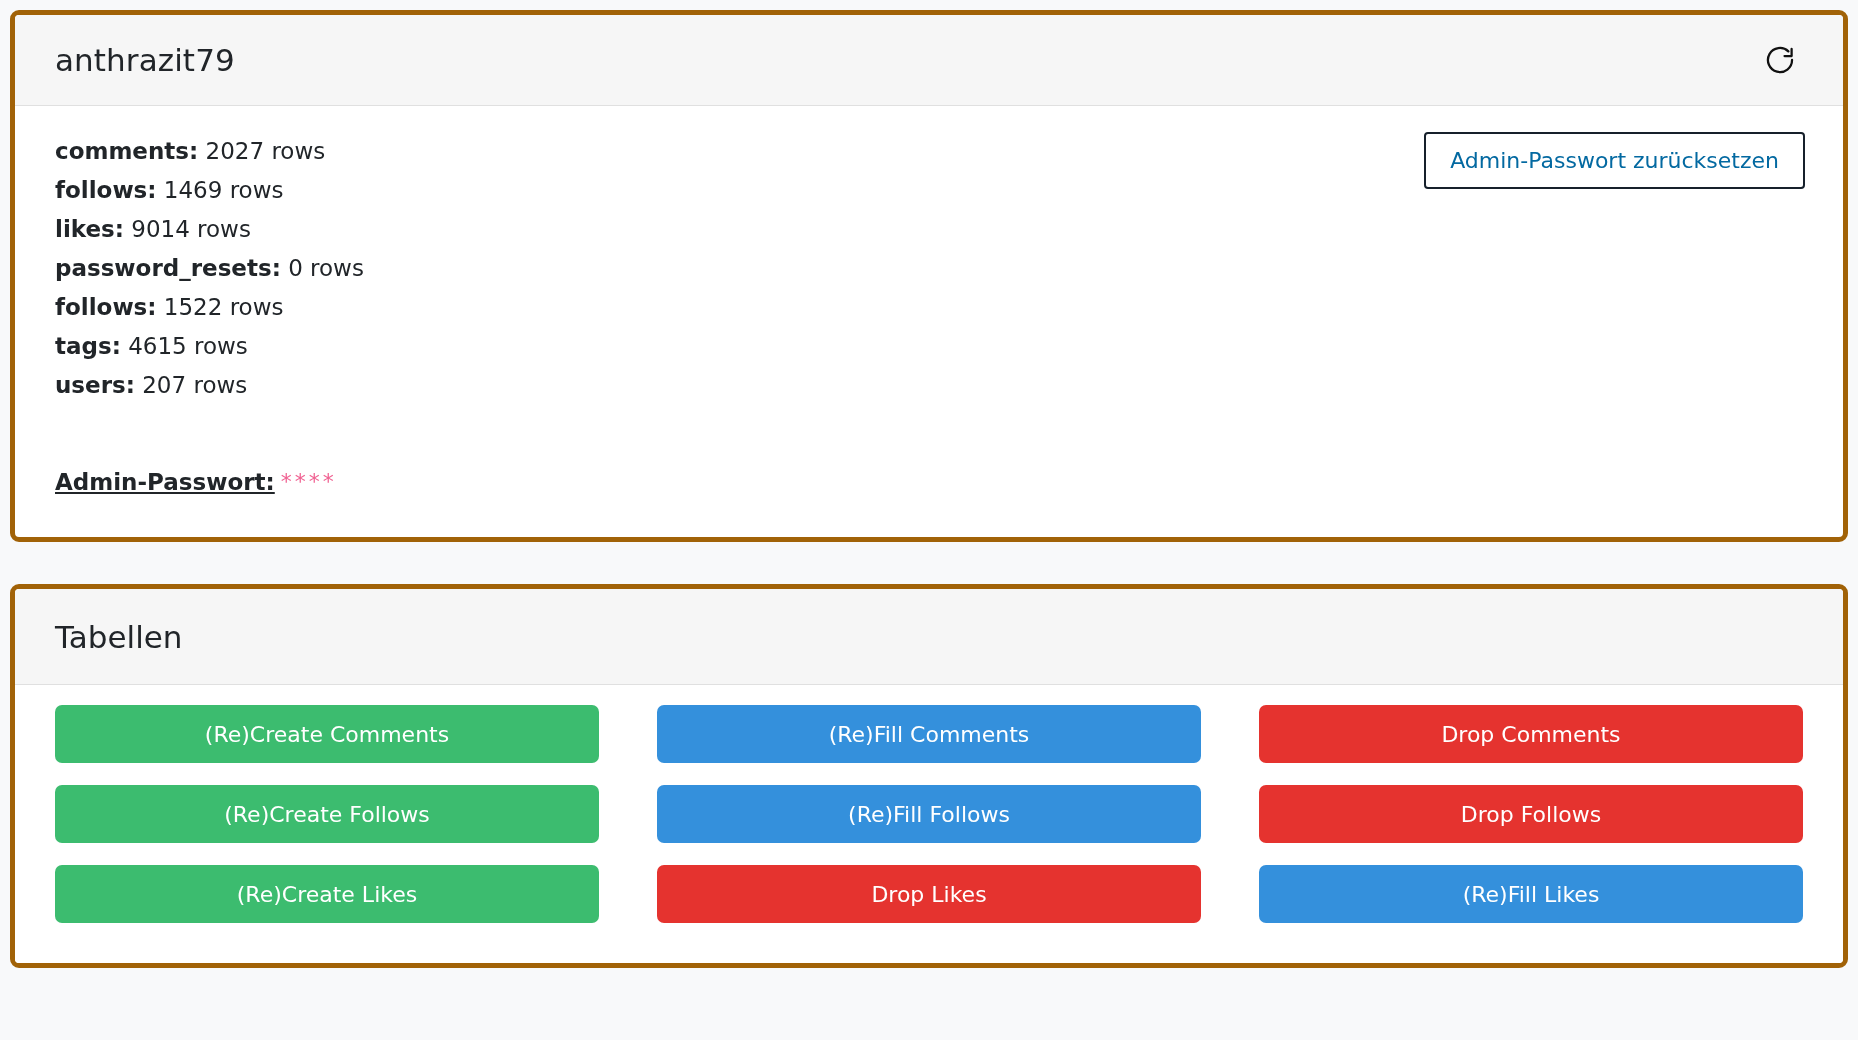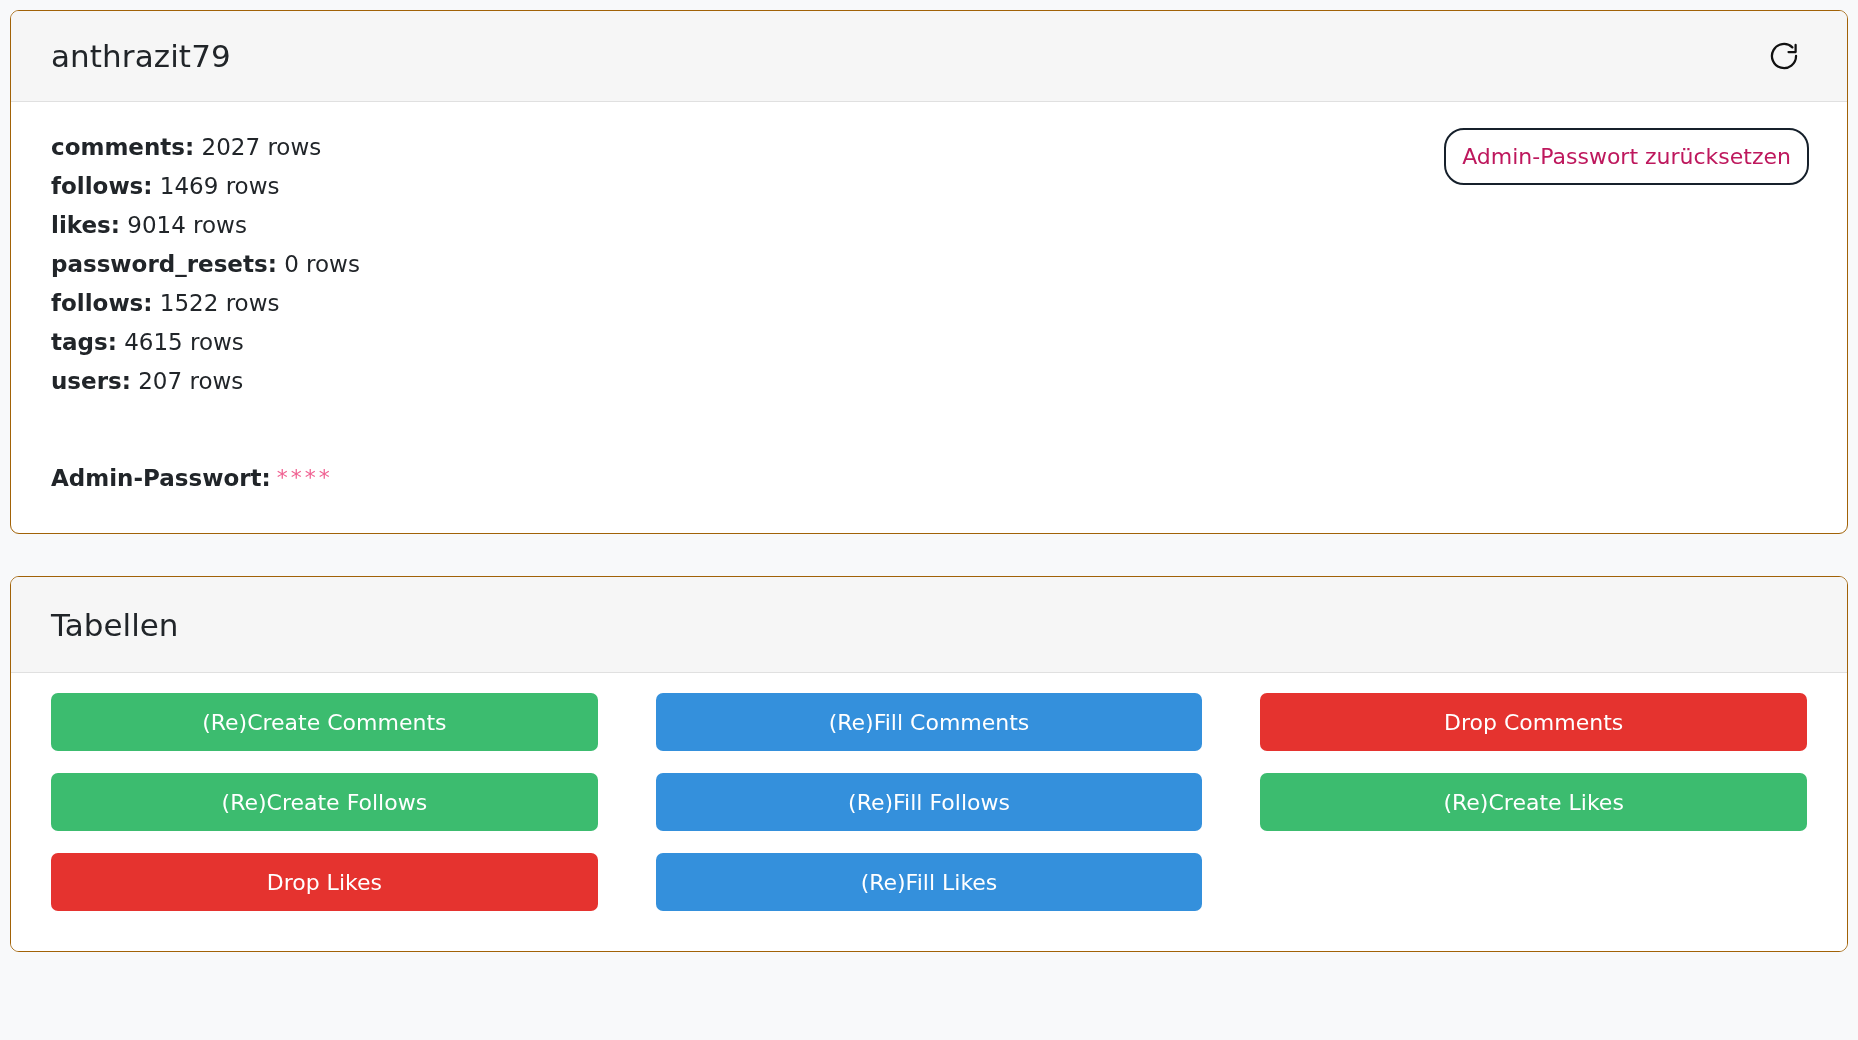--- a/index.html
+++ b/index.html
@@ -20,21 +20,21 @@
   .page {
     width: 1858px;
     height: 1040px;
     padding: 10px;
     position: relative;
   }
 
   
   .card {
     background: #ffffff;
-    border: 1px solid #a16207;
+    border: 5px solid #a16207;
     border-radius: 9px;
     overflow: hidden;
   }
 
   .card-header {
     background: #f6f6f6;
     border-bottom: 1px solid #e0e0e0;
     padding: 22px 40px 22px 40px;
     display: flex;
     align-items: center;
@@ -85,43 +85,43 @@
   .stats .stat-value {
     font-weight: 400;
   }
 
   .pw-line {
     margin-top: 62px;
     font-size: 23px;
     line-height: 30px;
     white-space: nowrap;
   }
-  .pw-label { font-weight: 700; color: #212529; }
+  .pw-label { font-weight: 700; color: #212529; text-decoration: underline; }
   .pw-value {
     color: #f06292;
     font-size: 22px;
     letter-spacing: 3px;
     margin-left: 6px;
     vertical-align: 1px;
   }
 
   
   .reset-wrap {
     position: absolute;
     top: 26px;
     right: 38px;
   }
   .reset-btn {
     font-family: "DejaVu Sans", "Liberation Sans", sans-serif;
     font-size: 22px;
-    color: #be185d;
+    color: #0369a1;
     background: #ffffff;
     border: 2px solid #16202b;
-    border-radius: 20px;
-    padding: 14px 16px;
+    border-radius: 4px;
+    padding: 14px 24px;
     cursor: pointer;
     line-height: 1.15;
     white-space: nowrap;
   }
 
   
   .card-gap { height: 42px; }
 
   
   .tables-header {
@@ -241,20 +241,21 @@
 
     <div class="tables-body">
       <div class="btn-grid">
 
         <button class="action-btn create">(Re)Create Comments</button>
         <button class="action-btn fill">(Re)Fill Comments</button>
         <button class="action-btn drop">Drop Comments</button>
 
         <button class="action-btn create">(Re)Create Follows</button>
         <button class="action-btn fill">(Re)Fill Follows</button>
+        <button class="action-btn drop">Drop Follows</button>
 
         <button class="action-btn create">(Re)Create Likes</button>
         <button class="action-btn drop">Drop Likes</button>
         <button class="action-btn fill">(Re)Fill Likes</button>
 
       </div>
     </div>
   </section>
 
 </div>

